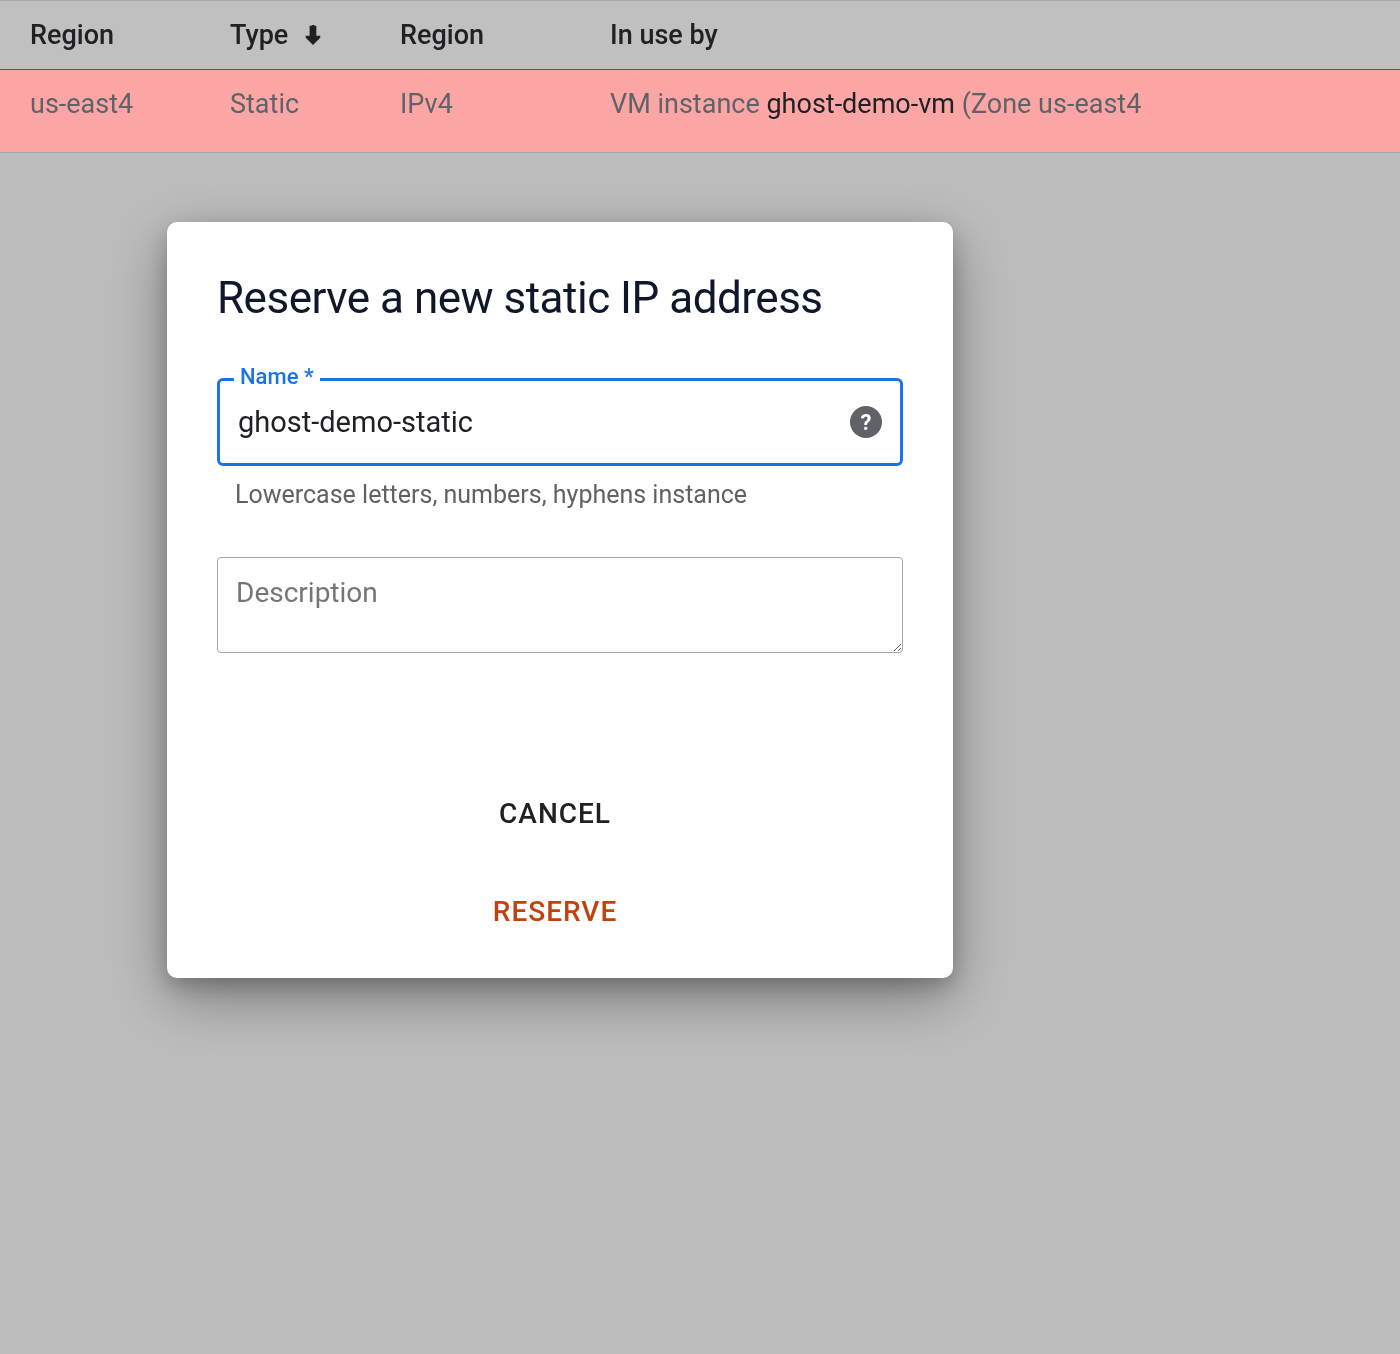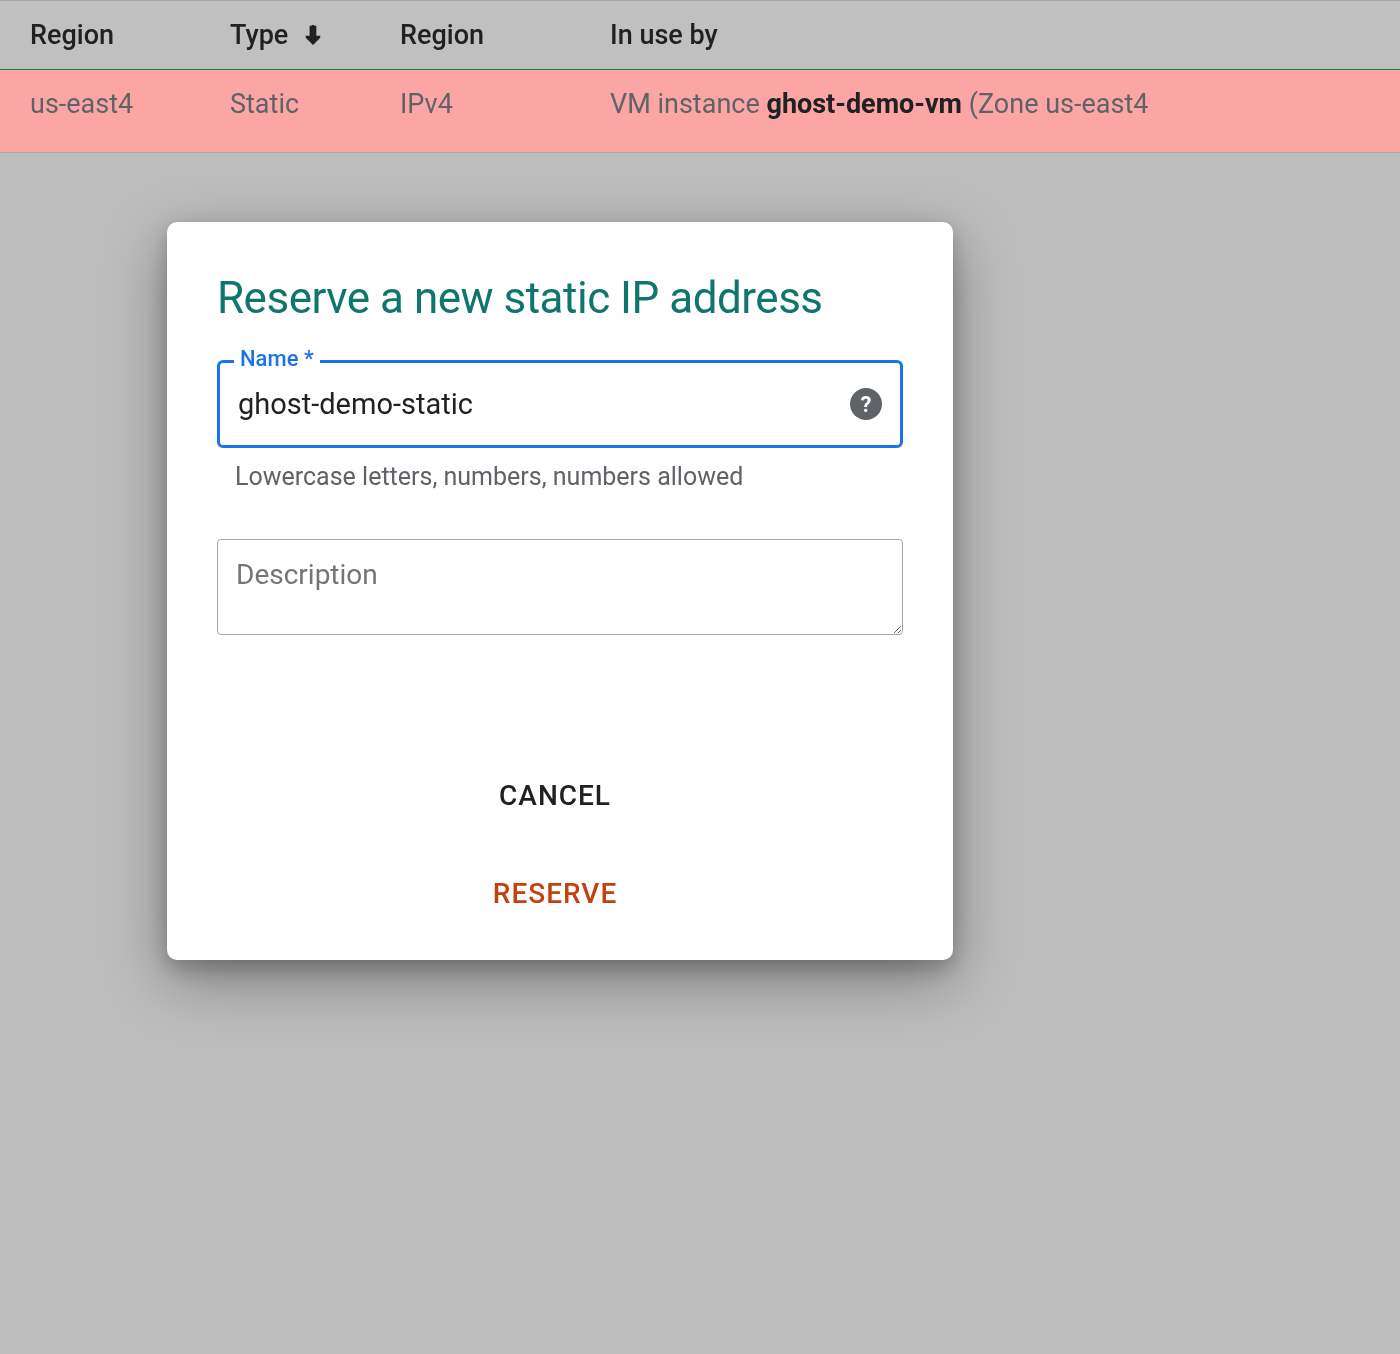--- a/index.html
+++ b/index.html
@@ -52,21 +52,21 @@
       margin-left: 10px;
       display: inline-flex;
       align-items: center;
     }
     .sort-arrow svg {
       width: 30px;
       height: 30px;
     }
     .inuse-text .bold {
       color: #202124;
-      font-weight: 700;
+      font-weight: 400;
     }
     .overlay {
       position: absolute;
       inset: 0;
       background: rgba(0,0,0,0.0);
       display: flex;
       align-items: flex-start;
       justify-content: center;
     }
     .dialog {
@@ -75,22 +75,22 @@
       left: 167px;
       width: 786px;
       background: #ffffff;
       border-radius: 10px;
       box-shadow: 0 20px 60px rgba(0,0,0,0.35), 0 8px 20px rgba(0,0,0,0.2);
       padding: 50px 50px 40px 50px;
     }
     .dialog-title {
       font-size: 44px;
       font-weight: 400;
-      color: #0f766e;
-      margin-bottom: 36px;
+      color: #0f172a;
+      margin-bottom: 54px;
       letter-spacing: -0.5px;
     }
     .form-field {
       position: relative;
       margin-bottom: 12px;
     }
     .field-outline {
       position: relative;
       border: 3px solid #1a73e8;
       border-radius: 6px;
@@ -217,21 +217,21 @@
   <div class="dialog">
     <h1 class="dialog-title">Reserve a new static IP address</h1>
 
     <div class="form-field">
       <div class="field-outline">
         <span class="notch-label">Name *</span>
         <input type="text" value="ghost-demo-static" style="">
         <span class="help-icon">?</span>
       </div>
     </div>
-    <div class="hint-text">Lowercase letters, numbers, numbers allowed</div>
+    <div class="hint-text">Lowercase letters, numbers, hyphens instance</div>
 
     <textarea class="description-field" placeholder="Description" style=""></textarea>
 
     <div class="dialog-actions">
       <button class="btn btn-cancel">CANCEL</button>
       <button class="btn btn-reserve">RESERVE</button>
     </div>
   </div>
 </div>
 

